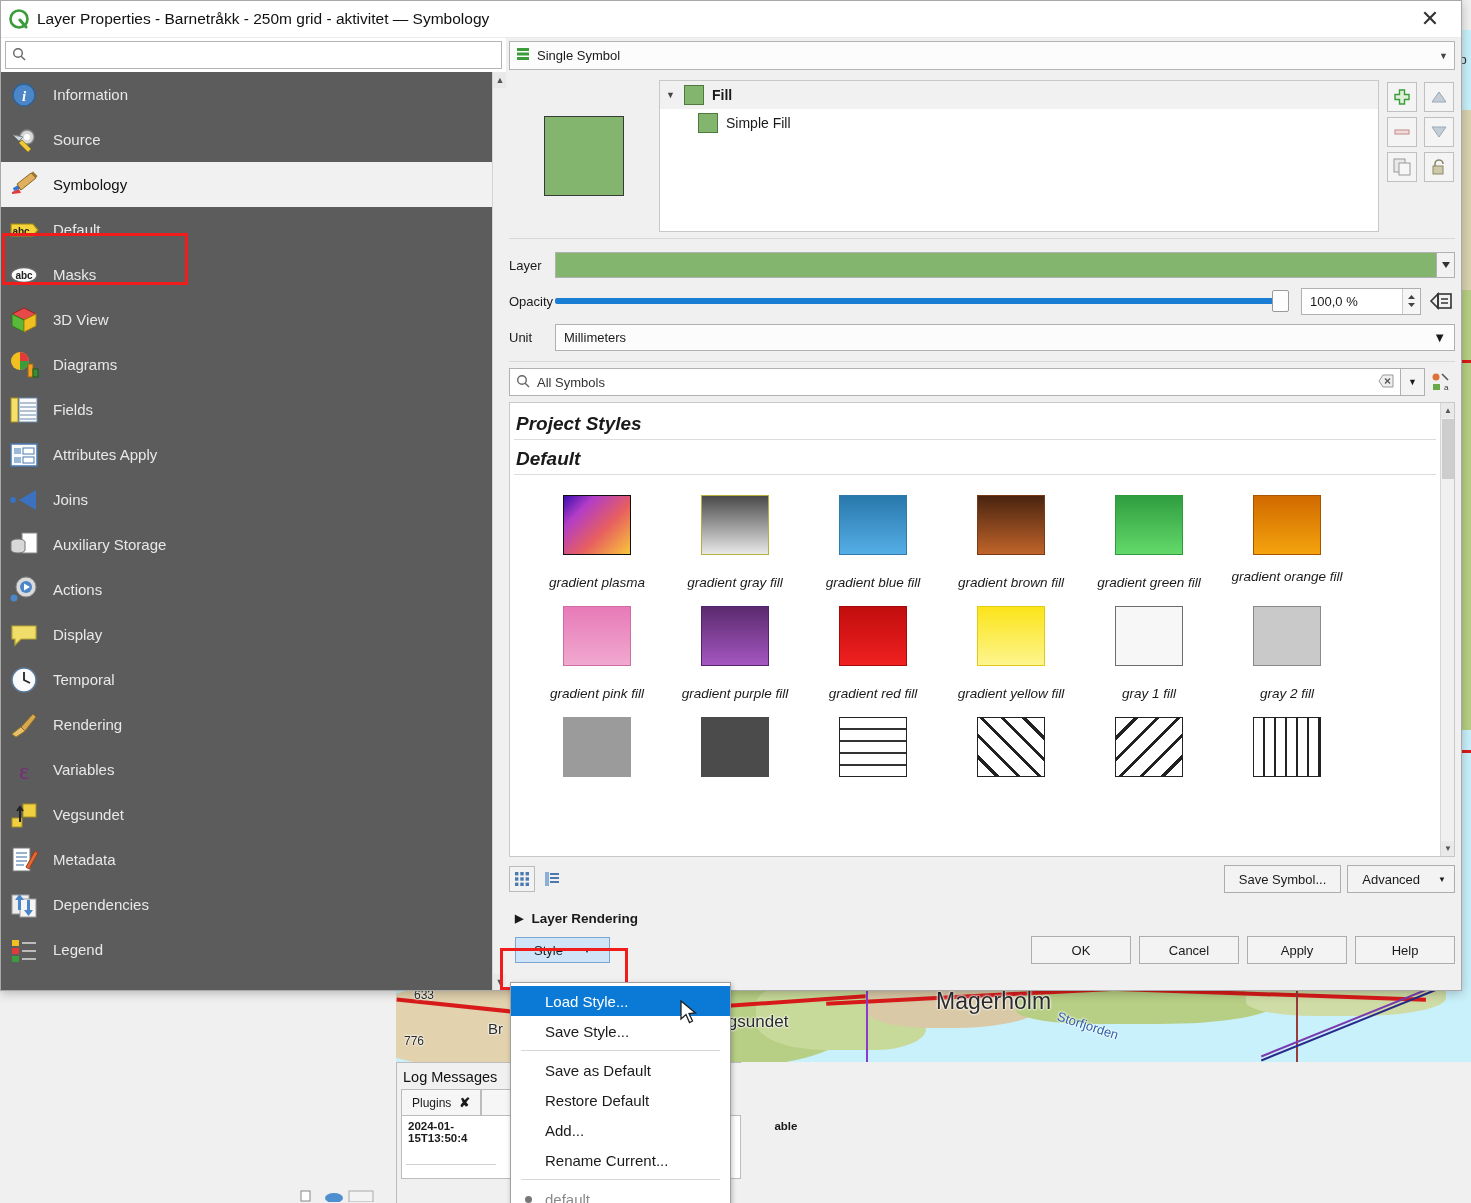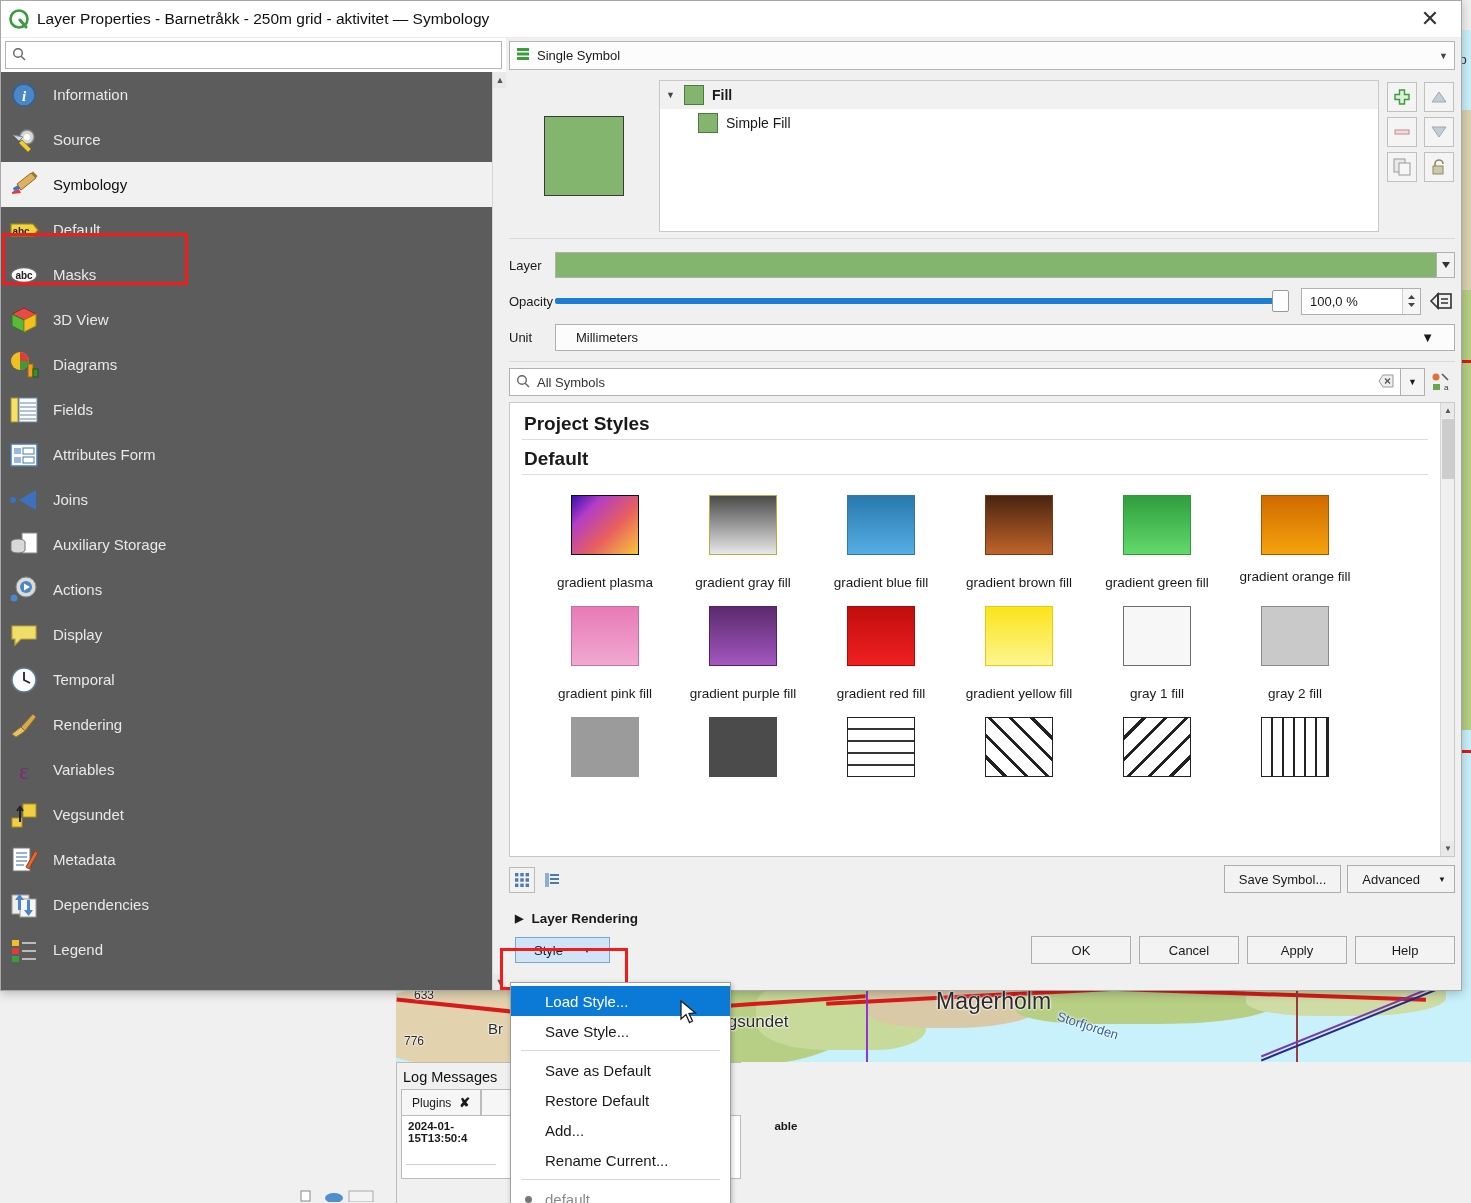--- a/index.html
+++ b/index.html
@@ -160,48 +160,48 @@
   .spin {
     width:120px; height:27px; border:1px solid #b0b0b0; background:#fff;
     display:flex; align-items:center; padding-left:8px; font-size:13px; margin-left:12px;
   }
   .spin-arrows { margin-left:auto; width:18px; height:100%; border-left:1px solid #ccc;
     display:flex; flex-direction:column; justify-content:center; align-items:center;
     font-size:7px; color:#333; background:#f6f6f6; }
   .databtn { width:26px; height:26px; margin-left:8px; display:flex; align-items:center; justify-content:center;}
 
   .unitcombo { flex:1; height:27px; border:1px solid #b0b0b0; background:#fcfcfc;
-    display:flex; align-items:center; padding:0 20px; font-size:13px; }
+    display:flex; align-items:center; padding:0 8px; font-size:13px; }
 
   #symsearchrow { display:flex; align-items:center; gap:0; margin-top:6px; }
   #symsearch {
     flex:1; height:28px; border:1px solid #b0b0b0; background:#fff; display:flex;
     align-items:center; padding:0 6px; gap:7px; font-size:13px; color:#333;
   }
   #symsearch .clear { margin-left:auto; color:#888; font-size:12px; }
   #symsearch-drop { width:24px; height:28px; border:1px solid #b0b0b0; border-left:none;
     background:#f4f4f4; display:flex; align-items:center; justify-content:center; font-size:9px;}
   #symsearch-extra { width:30px; height:28px; display:flex; align-items:center; justify-content:center; }
 
   #gallery {
     margin-top:6px; height:455px; border:1px solid #c8c8c8; background:#fff;
     position:relative; overflow:hidden;
   }
-  #gallery-inner { position:absolute; left:0; top:0; right:14px; padding:8px 12px; }
+  #gallery-inner { position:absolute; left:0; top:0; right:14px; padding:8px 4px;font-style:italic; }
   .g-head { font-size:19px; font-weight:bold; padding:2px 0 4px 2px; }
   .g-rule { height:1px; background:#dcdcdc; margin-bottom:6px; }
   .g-row { display:flex; padding:14px 0 0 14px; gap:0; }
   .g-cell { width:138px; display:flex; flex-direction:column; align-items:center; }
   .g-sw { width:68px; height:60px; border:1px solid #555; }
   .g-cap { margin-top:18px; font-size:13.5px; text-align:center; line-height:19px; width:130px; }
   #gallery-scroll { position:absolute; right:0; top:0; width:14px; bottom:0; background:#f0f0f0; border-left:1px solid #d6d6d6; }
   .gs-arrow { width:14px; height:15px; display:flex; align-items:center; justify-content:center; font-size:8px; background:#e9e9e9; color:#555;}
   .gs-thumb { position:absolute; top:16px; left:1px; width:12px; height:60px; background:#cdcdcd; }
 
-  #toolbar2 { display:flex; align-items:flex-end; margin-top:8px; }
+  #toolbar2 { display:flex; align-items:center; margin-top:8px; }
   .viewbtn { width:26px; height:26px; border:1px solid #bbb; background:#f2f2f2; display:flex; align-items:center; justify-content:center; }
   .viewbtn.flat { border-color:transparent; background:transparent; }
   .btn {
     border:1px solid #adadad; background:#f3f3f3; height:28px; padding:0 14px;
     font-size:13px; display:flex; align-items:center; justify-content:center;
     cursor:pointer;
   }
   #layer-rendering { display:flex; align-items:center; gap:8px; margin-top:18px; font-size:13.5px; font-weight:bold; padding-left:6px;}
   .tri-right { font-size:11px; }
 
@@ -430,21 +430,21 @@
     <div class="navitem">
       <span class="navicon">
         <svg width="30" height="30" viewBox="0 0 30 30">
             <rect x="2" y="4" width="26" height="22" fill="#fafafa" stroke="#4a7ab0" stroke-width="1.5"></rect>
             <rect x="5" y="8" width="7" height="6" fill="#9ab8d8"></rect>
             <rect x="14" y="8" width="11" height="6" fill="#fff" stroke="#4a7ab0"></rect>
             <rect x="5" y="17" width="7" height="6" fill="#9ab8d8"></rect>
             <rect x="14" y="17" width="11" height="6" fill="#fff" stroke="#4a7ab0"></rect>
           </svg>
       </span>
-      <span>Attributes Form</span>
+      <span>Attributes Apply</span>
     </div>
 
     <div class="navitem">
       <span class="navicon">
         <svg width="30" height="30" viewBox="0 0 30 30">
             <circle cx="4" cy="15" r="3" fill="#3a72c0"></circle>
             <path d="M27 5 L27 25 L10 15 z" fill="#3a72c0"></path>
           </svg>
       </span>
       <span>Joins</span>

